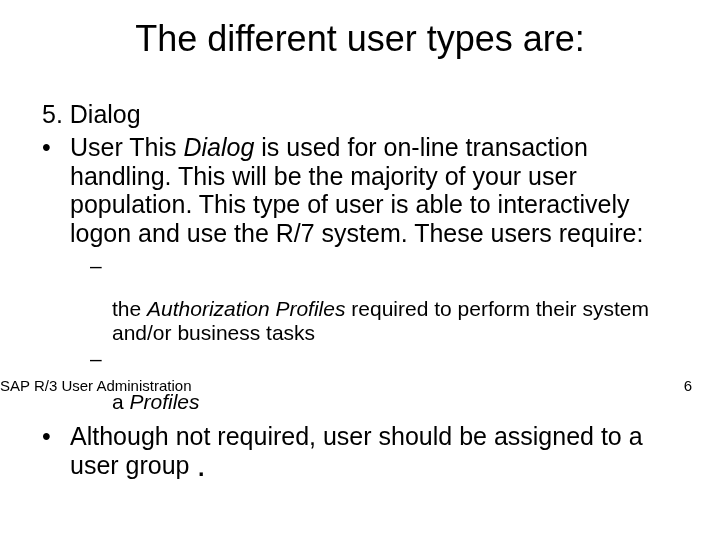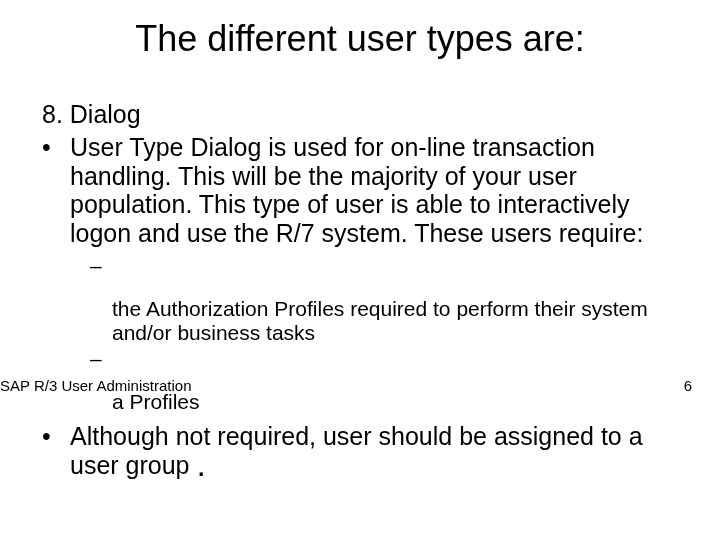--- a/index.html
+++ b/index.html
@@ -56,20 +56,21 @@
   }
   .lvl2-item .dash {
     width: 22px;
     flex-shrink: 0;
   }
   .lvl2-item .txt {
     flex: 1;
     margin-top: 43px;
   }
   .italic {
+    font-style: italic;
   }
   .big-dot {
     font-size: 34px;
     line-height: 0;
     position: relative;
     top: 2px;
   }
   .footer-center {
     position: absolute;
     bottom: 18px;
@@ -86,25 +87,25 @@
 </style>
 </head>
 <body>
 
 <div class="slide">
 
   <div class="title">The different user types are:</div>
 
   <div class="body">
 
-    <div class="lvl1-num">8. Dialog</div>
+    <div class="lvl1-num">5. Dialog</div>
 
     <div class="lvl1-bullet">
       <div class="dot">•</div>
-      <div class="txt"><span>User Type </span><span class="italic">Dialog</span><span> is used for on-line transaction handling. This will be the majority of your user population. This type of user is able to interactively logon and use the R/7 system. These users require:</span></div>
+      <div class="txt"><span>User This </span><span class="italic">Dialog</span><span> is used for on-line transaction handling. This will be the majority of your user population. This type of user is able to interactively logon and use the R/7 system. These users require:</span></div>
     </div>
 
     <div class="lvl2">
       <div class="lvl2-item">
         <div class="dash">–</div>
         <div class="txt"><span>the </span><span class="italic">Authorization Profiles</span><span> required to perform their system and/or business tasks</span></div>
       </div>
       <div class="lvl2-item">
         <div class="dash">–</div>
         <div class="txt"><span>a </span><span class="italic">Profiles</span></div>

